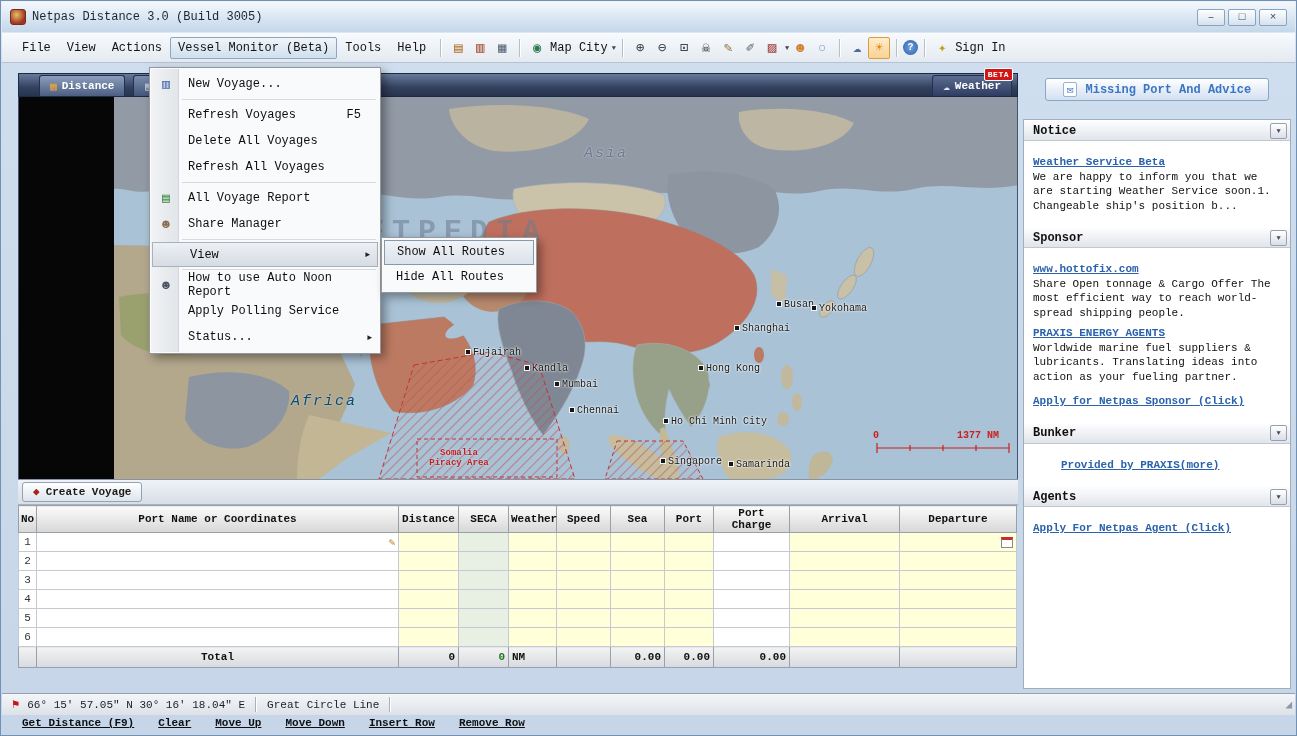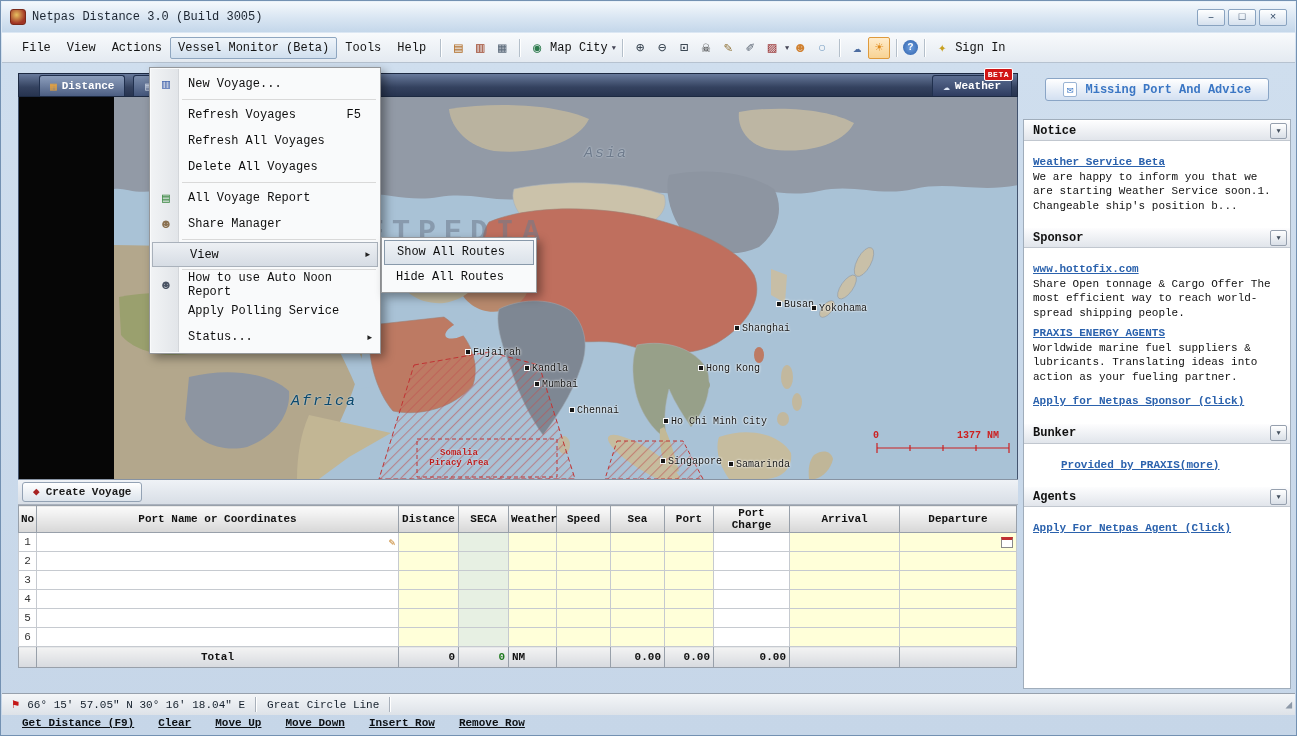--- a/index.html
+++ b/index.html
@@ -244,21 +244,21 @@
       <span class="watermark-sub">www.softpedia.com</span>
       <span class="region-label" style="left:565px;top:48px">Asia</span>
       <span class="region-label" style="left:272px;top:296px;color:#0c4a6e">Africa</span>
 
       <span class="city" style="left:758px;top:202px">Busan</span>
       <span class="city" style="left:793px;top:206px">Yokohama</span>
       <span class="city" style="left:716px;top:226px">Shanghai</span>
       <span class="city" style="left:680px;top:266px">Hong Kong</span>
       <span class="city" style="left:447px;top:250px">Fujairah</span>
       <span class="city" style="left:506px;top:266px">Kandla</span>
-      <span class="city" style="left:516px;top:282px">Mumbai</span>
+      <span class="city" style="left:536px;top:282px">Mumbai</span>
       <span class="city" style="left:551px;top:308px">Chennai</span>
       <span class="city" style="left:645px;top:319px">Ho Chi Minh City</span>
       <span class="city" style="left:642px;top:359px">Singapore</span>
       <span class="city" style="left:710px;top:362px">Samarinda</span>
 
       <span class="piracy-label" style="left:408px;top:352px">Somalia Piracy Area</span>
       <span class="scale-txt" style="left:854px;top:333px">0</span>
       <span class="scale-txt" style="left:938px;top:333px">1377 NM</span>
     </div>
 
@@ -468,24 +468,24 @@
     <div class="mi">
       <span class="ic ic-newv">▥</span>
       <span>New Voyage...</span>
     </div>
     <div class="msep"></div>
     <div class="mi">
       <span>Refresh Voyages</span>
       <span class="short">F5</span>
     </div>
     <div class="mi">
+      <span>Delete All Voyages</span>
+    </div>
+    <div class="mi">
       <span>Refresh All Voyages</span>
-    </div>
-    <div class="mi">
-      <span>Delete All Voyages</span>
     </div>
     <div class="msep"></div>
     <div class="mi">
       <span class="ic ic-report">▤</span>
       <span>All Voyage Report</span>
     </div>
     <div class="mi">
       <span class="ic ic-person">☻</span>
       <span>Share Manager</span>
     </div>

